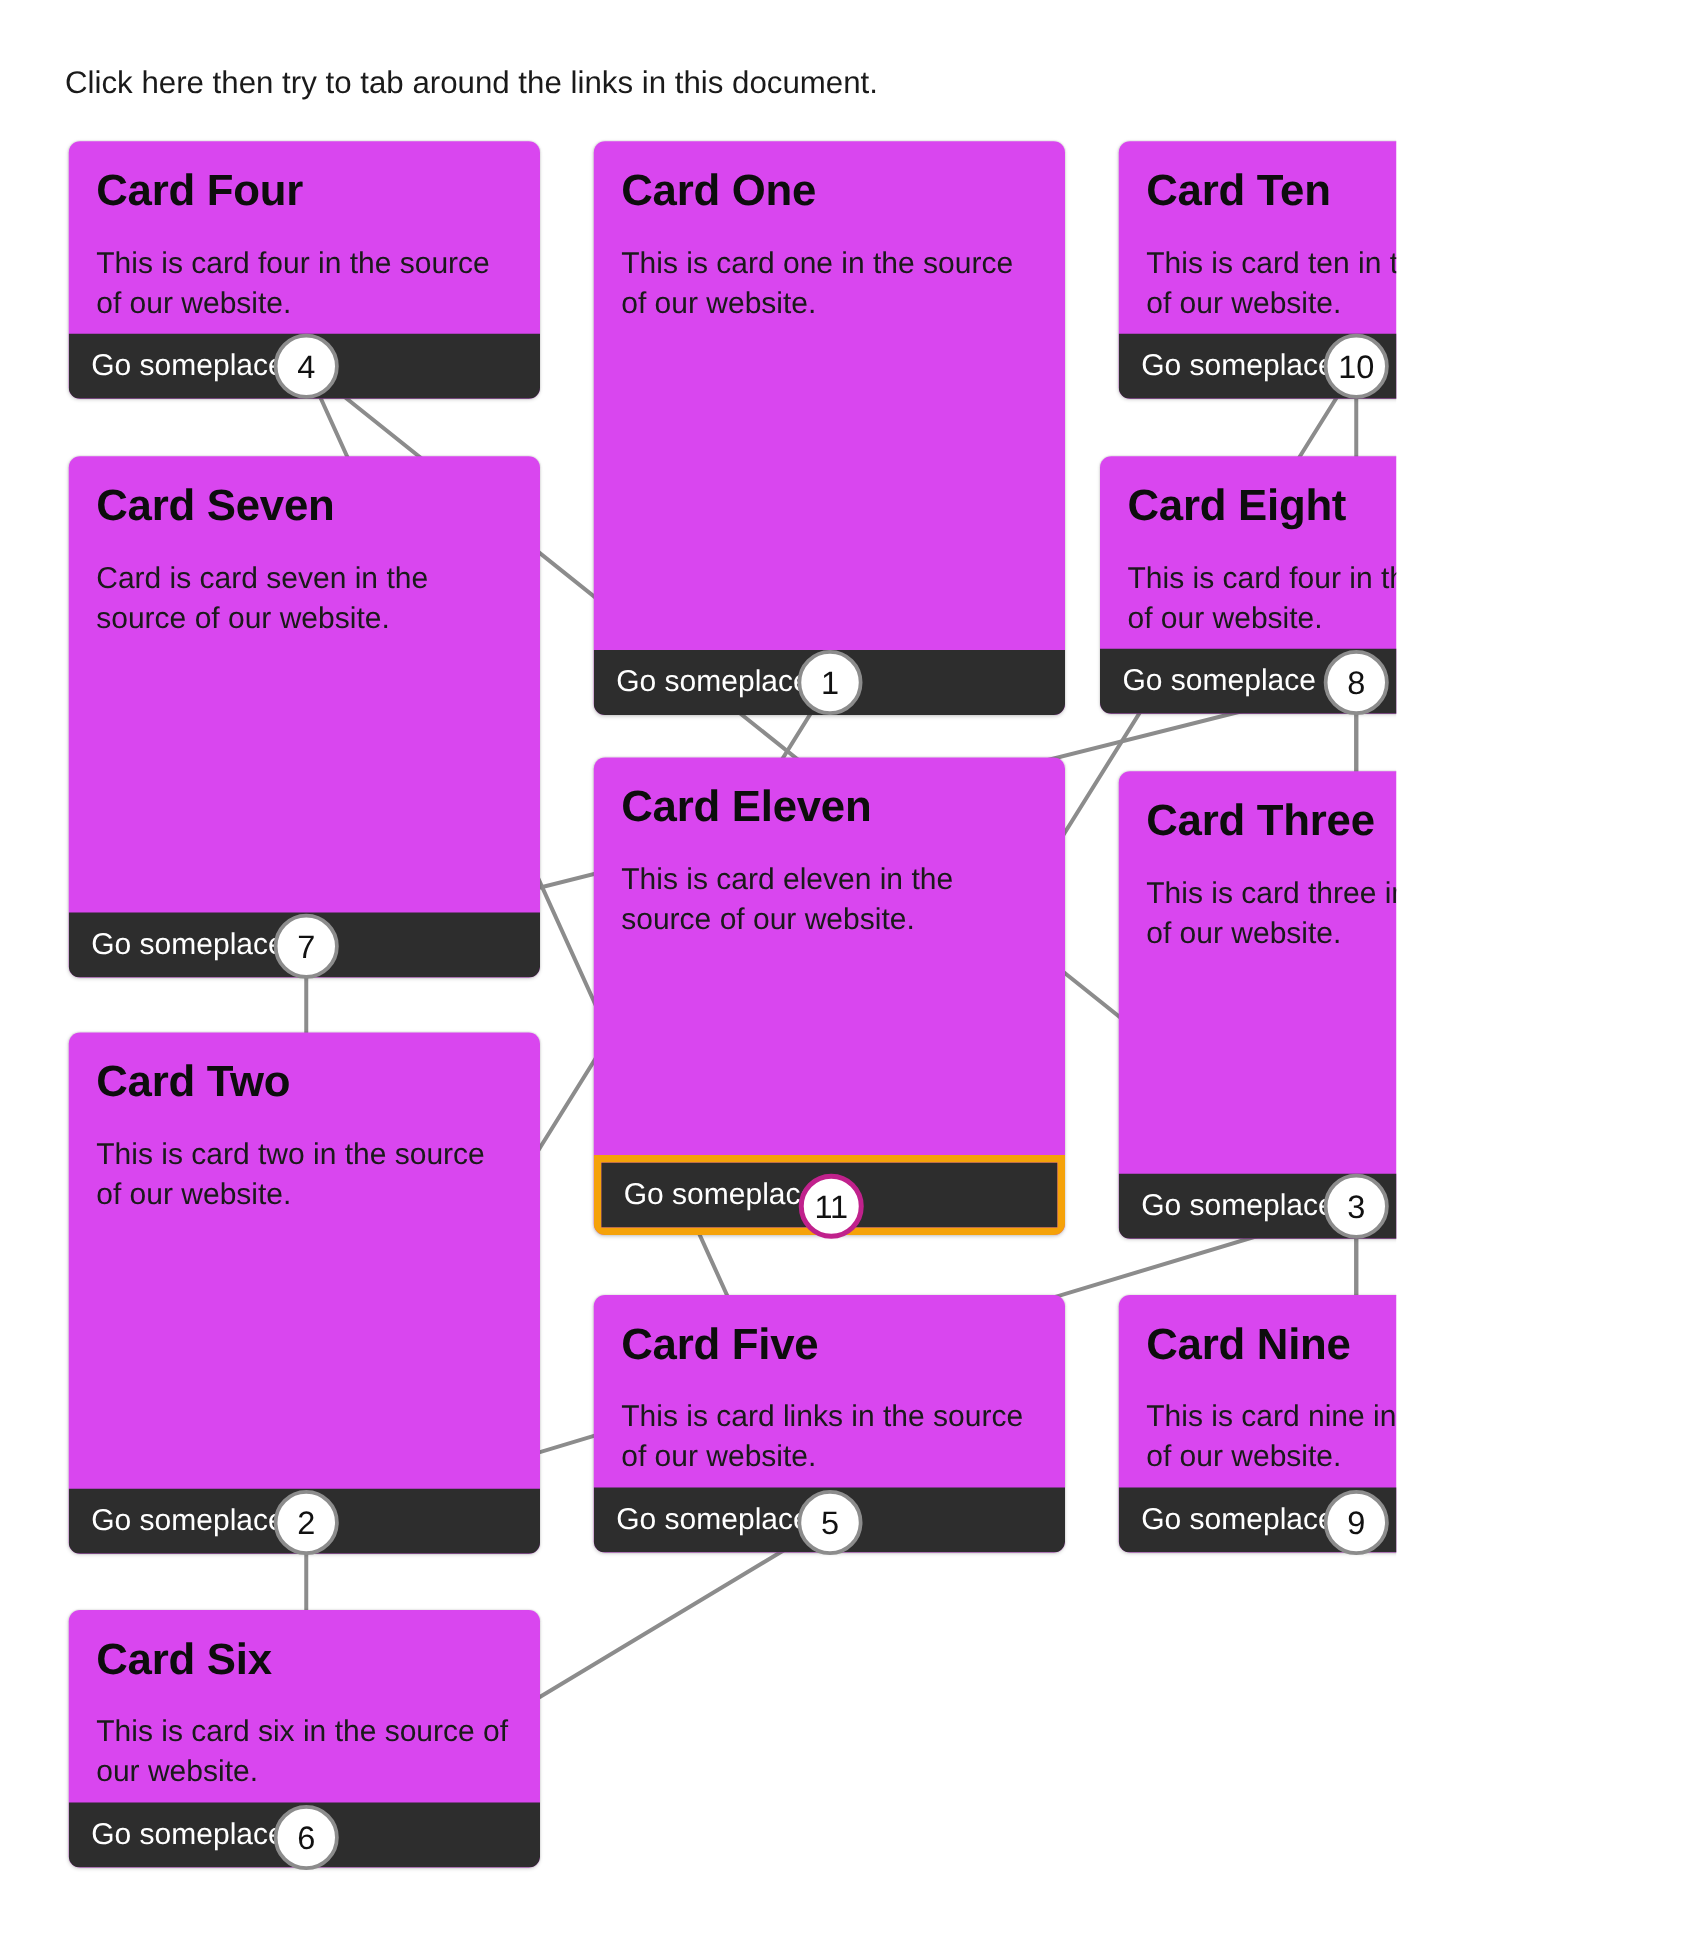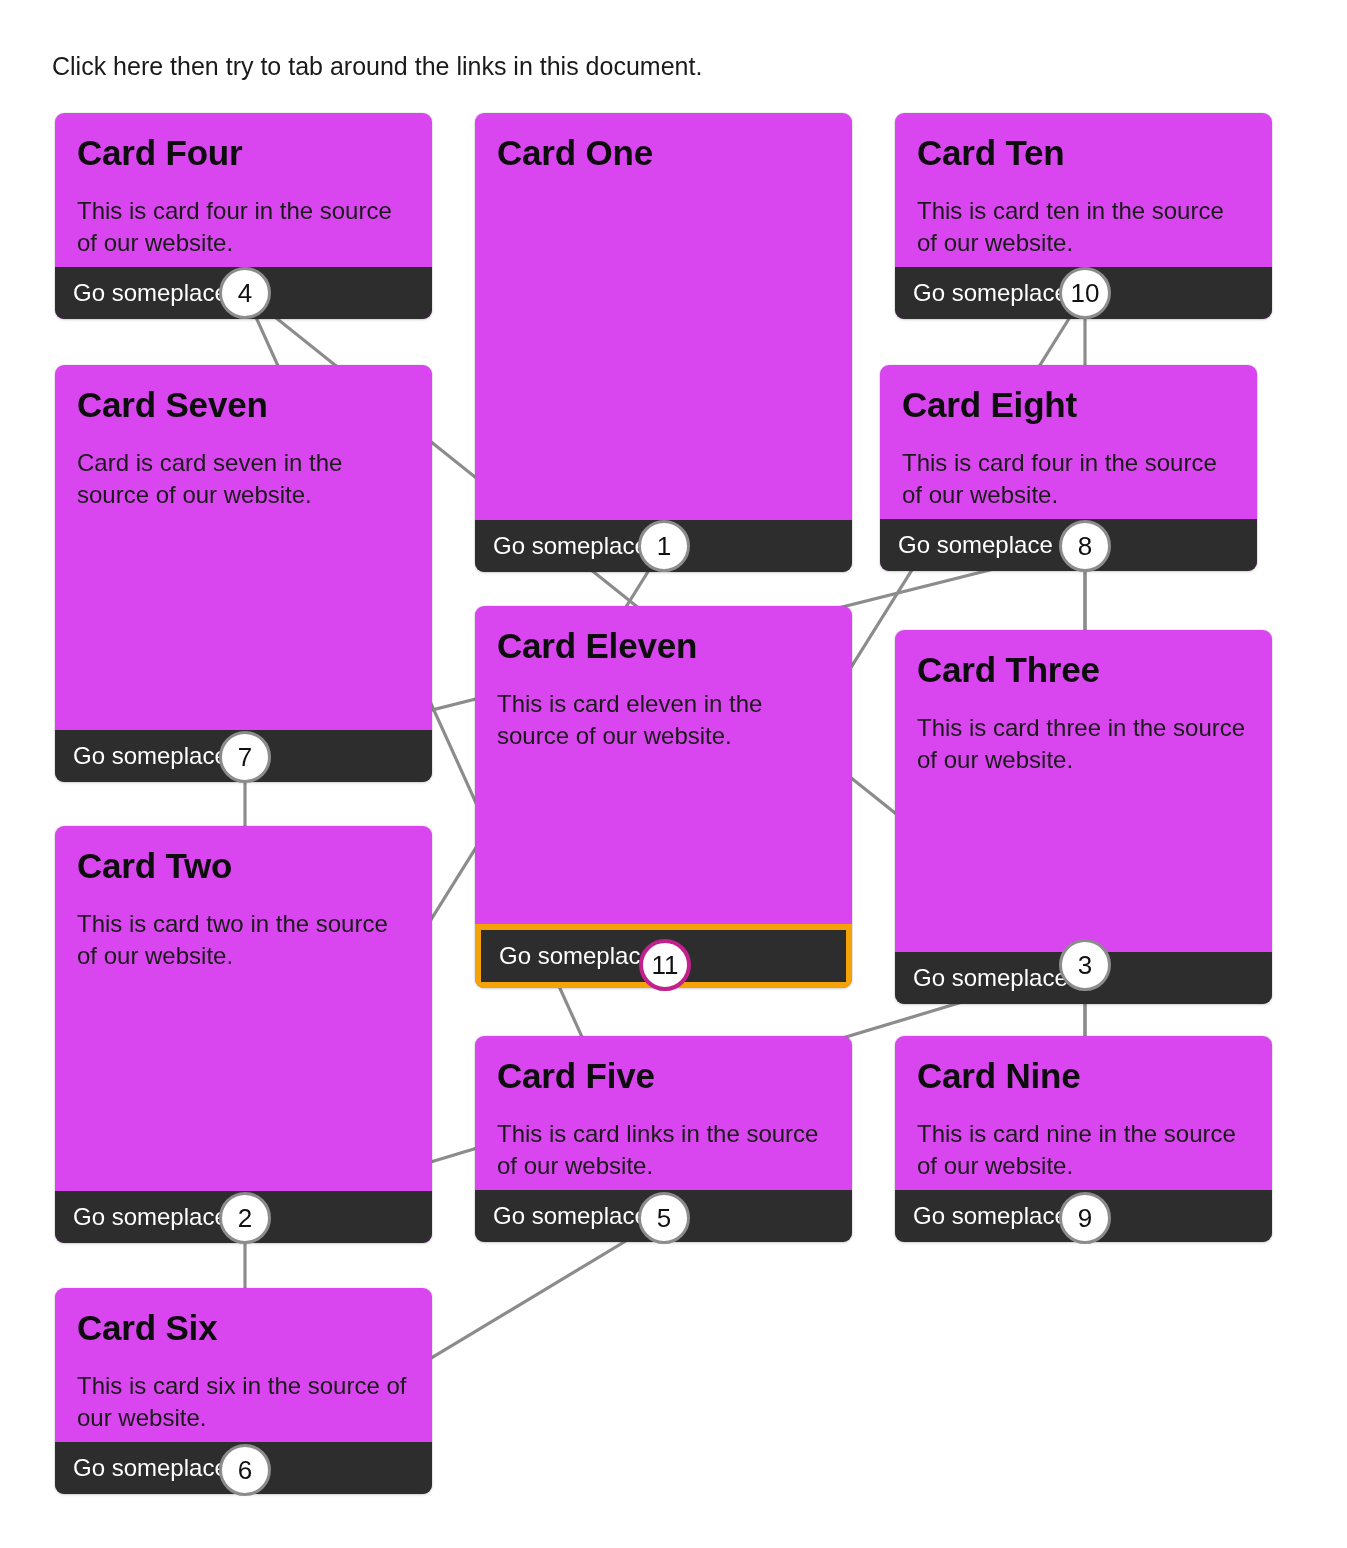--- a/index.html
+++ b/index.html
@@ -8,24 +8,25 @@
     padding: 0;
     background: #ffffff;
   }
   body {
     font-family: "Liberation Sans", sans-serif;
     color: #1a1a1a;
     -webkit-font-smoothing: antialiased;
   }
   #page {
     position: relative;
-    width: 1347px;
+    width: 1101px;
     height: 1548px;
     overflow: hidden;
     background: #ffffff;
+    padding-left: 16px;
   }
 
   
   #intro {
     position: absolute;
     left: 52px;
     top: 50px;
     font-size: 25px;
     line-height: 32px;
     color: #1a1a1a;
@@ -194,20 +195,21 @@
         <p class="card-text">This is card six in the source of our website.</p>
       </div>
       <div class="card-link-wrap">
         <a class="card-link" href="#">Go someplace</a>
       </div>
     </div>
 
     <div class="card" style="left:475px; top:113px; width:377px; height:459px;">
       <div class="card-body">
         <h2 class="card-title">Card One</h2>
+        <p class="card-text">This is card one in the source of our website.</p>
       </div>
       <div class="card-link-wrap">
         <a class="card-link" href="#">Go someplace</a>
       </div>
     </div>
 
     <div class="card" style="left:475px; top:606px; width:377px; height:382px;">
       <div class="card-body">
         <h2 class="card-title">Card Eleven</h2>
         <p class="card-text">This is card eleven in the source of our website.</p>
@@ -240,21 +242,21 @@
     <div class="card" style="left:880px; top:365px; width:377px; height:206px;">
       <div class="card-body">
         <h2 class="card-title">Card Eight</h2>
         <p class="card-text">This is card four in the source of our website.</p>
       </div>
       <div class="card-link-wrap">
         <a class="card-link" href="#">Go someplace</a>
       </div>
     </div>
 
-    <div class="card" style="left:895px; top:630px; width:377px; height:374px;justify-content:flex-end;">
+    <div class="card" style="left:895px; top:617px; width:377px; height:374px;justify-content:flex-end;">
       <div class="card-body">
         <h2 class="card-title">Card Three</h2>
         <p class="card-text">This is card three in the source of our website.</p>
       </div>
       <div class="card-link-wrap">
         <a class="card-link" href="#">Go someplace</a>
       </div>
     </div>
 
     <div class="card" style="left:895px; top:1036px; width:377px; height:206px;">

